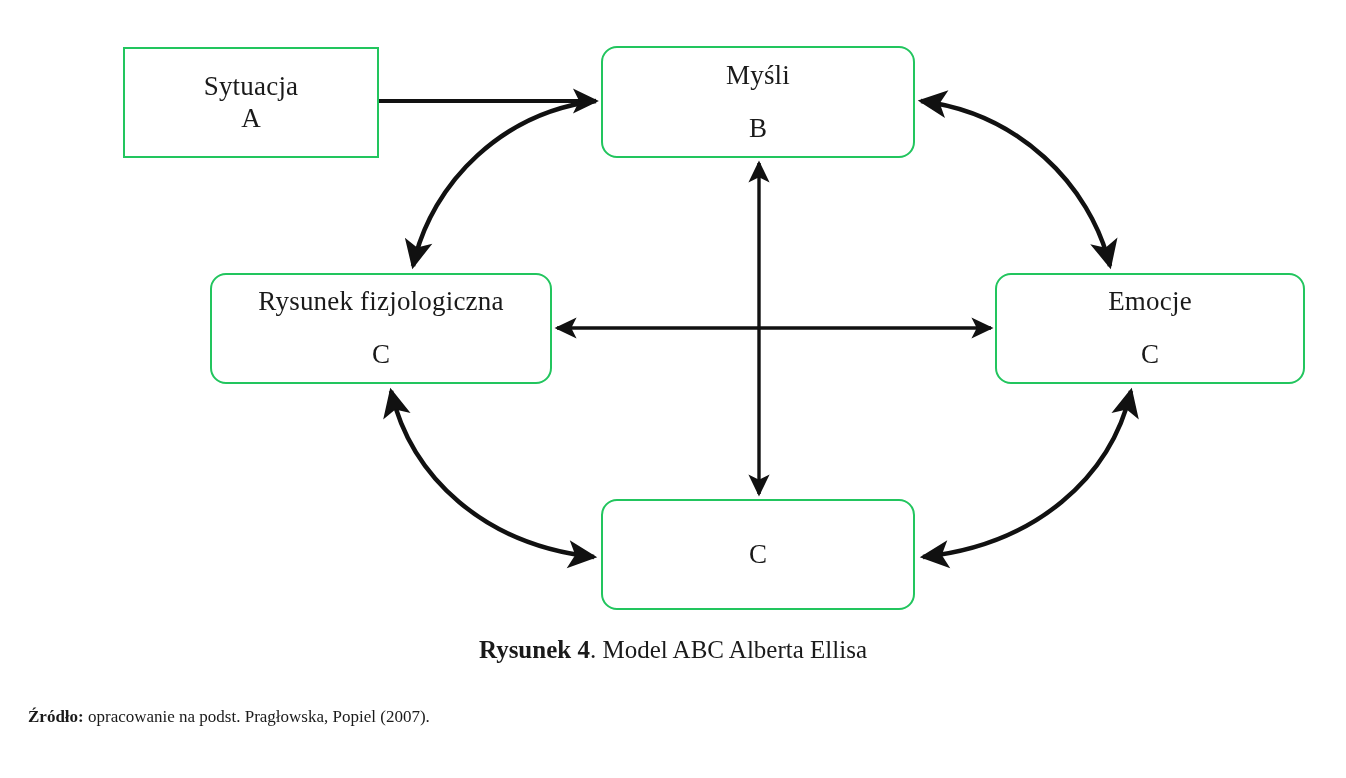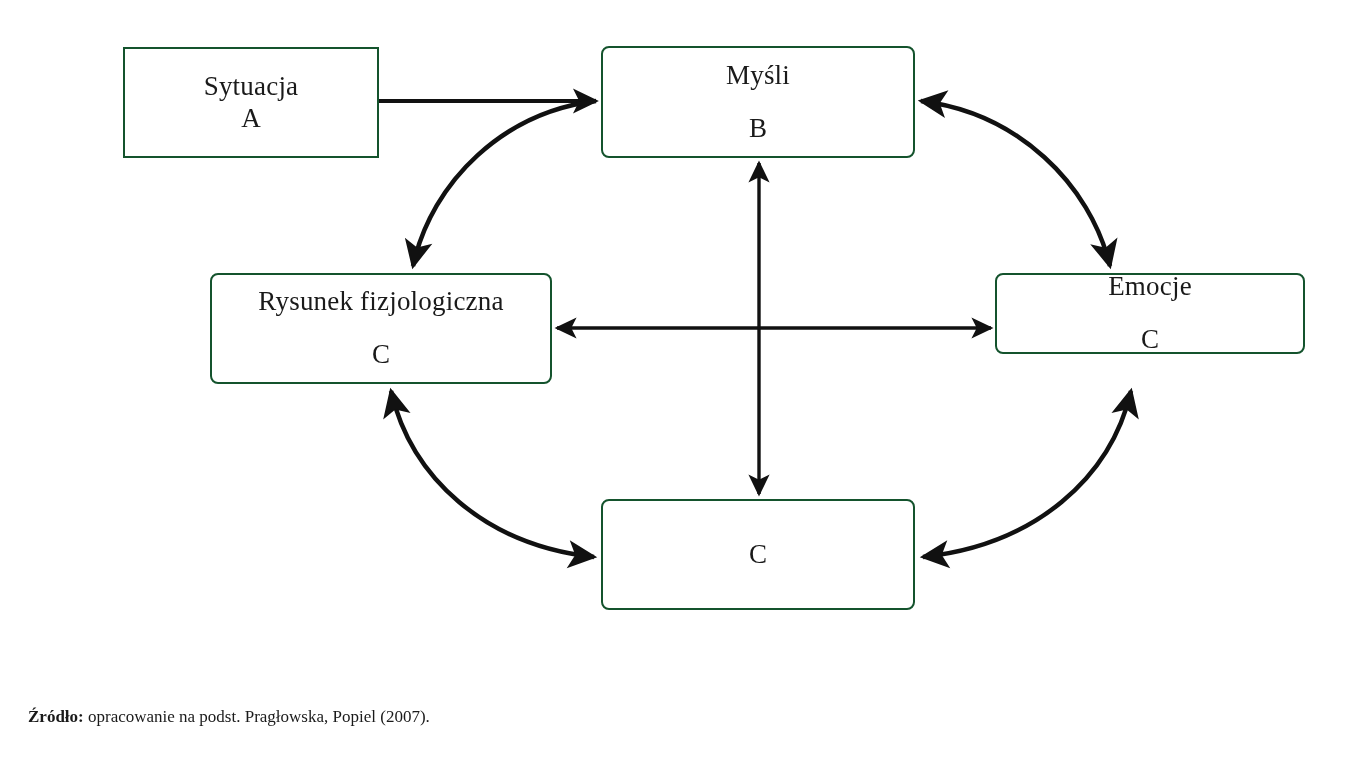--- a/index.html
+++ b/index.html
@@ -23,44 +23,44 @@
   #diagram-svg {
     position: absolute;
     left: 0;
     top: 0;
     width: 1346px;
     height: 660px;
   }
   .node-box {
     position: absolute;
     box-sizing: border-box;
-    border: 2px solid #14532d;
+    border: 2px solid #22c55e;
     background: #ffffff;
     display: flex;
     flex-direction: column;
     align-items: center;
     justify-content: center;
     line-height: 1.18;
   }
-  .node-box.rounded { border-radius: 8px; gap: 21px; }
+  .node-box.rounded { border-radius: 16px; gap: 21px; }
   .node-box.sharp { border-radius: 0; }
   .node-title {
     font-size: 27px;
     letter-spacing: 0.2px;
     white-space: nowrap;
   }
   .node-code {
     font-size: 27px;
     letter-spacing: 0.2px;
   }
   
   #node-situation { left: 123px; top: 47px;  width: 256px; height: 111px; }
   #node-thoughts  { left: 601px; top: 46px;  width: 314px; height: 112px; }
   #node-physio    { left: 210px; top: 273px; width: 342px; height: 111px; }
-  #node-emotions  { left: 995px; top: 273px; width: 310px; height: 81px; }
+  #node-emotions  { left: 995px; top: 273px; width: 310px; height: 111px; }
   #node-behaviour { left: 601px; top: 499px; width: 314px; height: 111px; }
 
   .caption {
     position: absolute;
     left: 0;
     width: 1346px;
     text-align: center;
     font-size: 25px;
   }
   #figure-caption { top: 636px; }
@@ -122,18 +122,21 @@
 
   <div class="node-box rounded" id="node-emotions">
     <span class="node-title">Emocje</span>
     <span class="node-code">C</span>
   </div>
 
   <div class="node-box rounded" id="node-behaviour">
     <span class="node-code">C</span>
   </div>
 
+  <div class="caption" id="figure-caption">
+    <span class="lead">Rysunek 4</span><span>. Model ABC Alberta Ellisa</span>
+  </div>
 
   <div class="source-line" id="source-note">
     <span class="lead">Źródło:</span><span> opracowanie na podst. Pragłowska, Popiel (2007).</span>
   </div>
 
 </div>
 
 </body></html>

